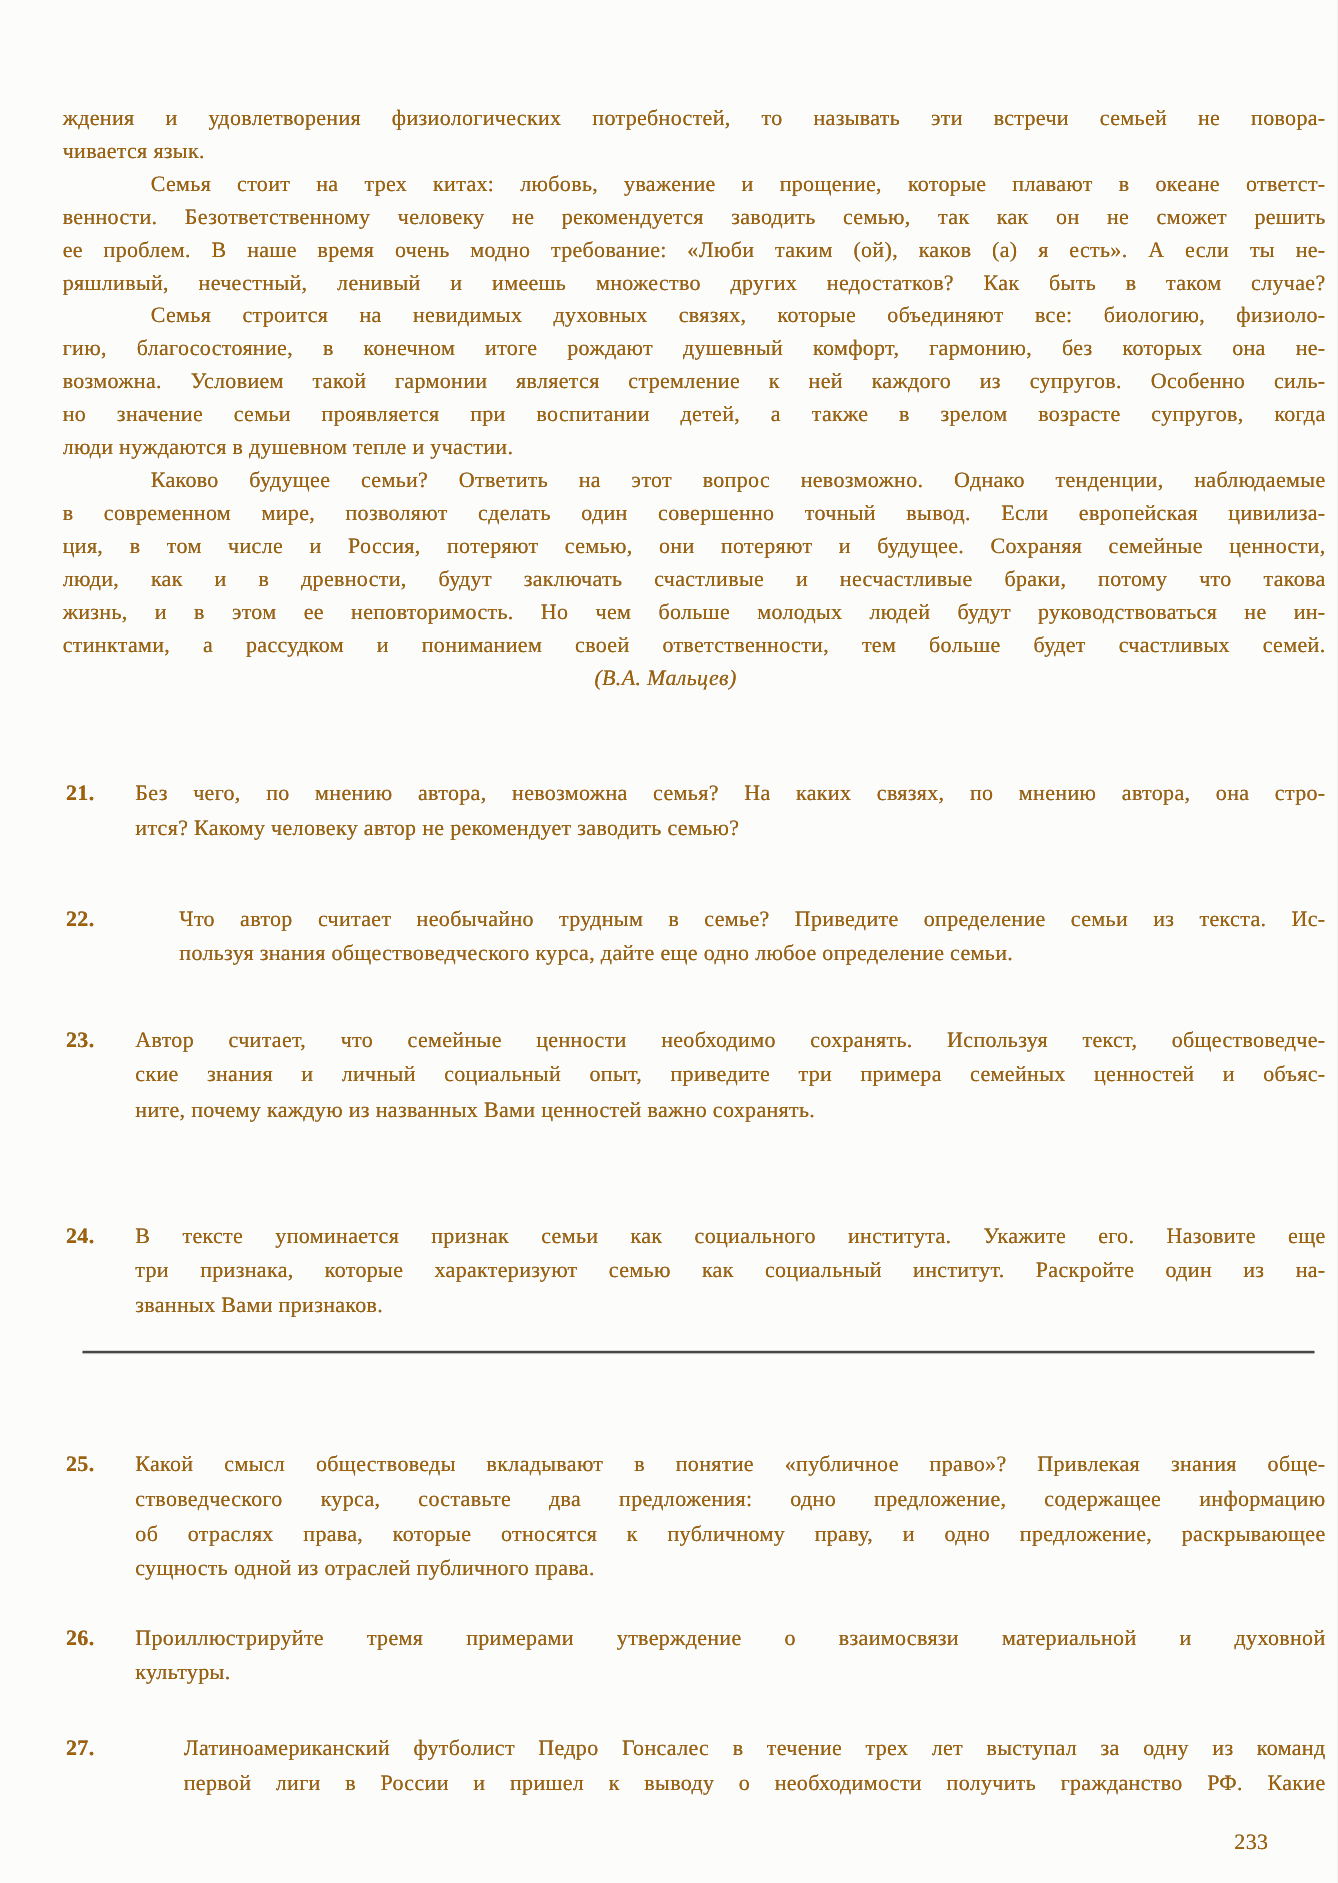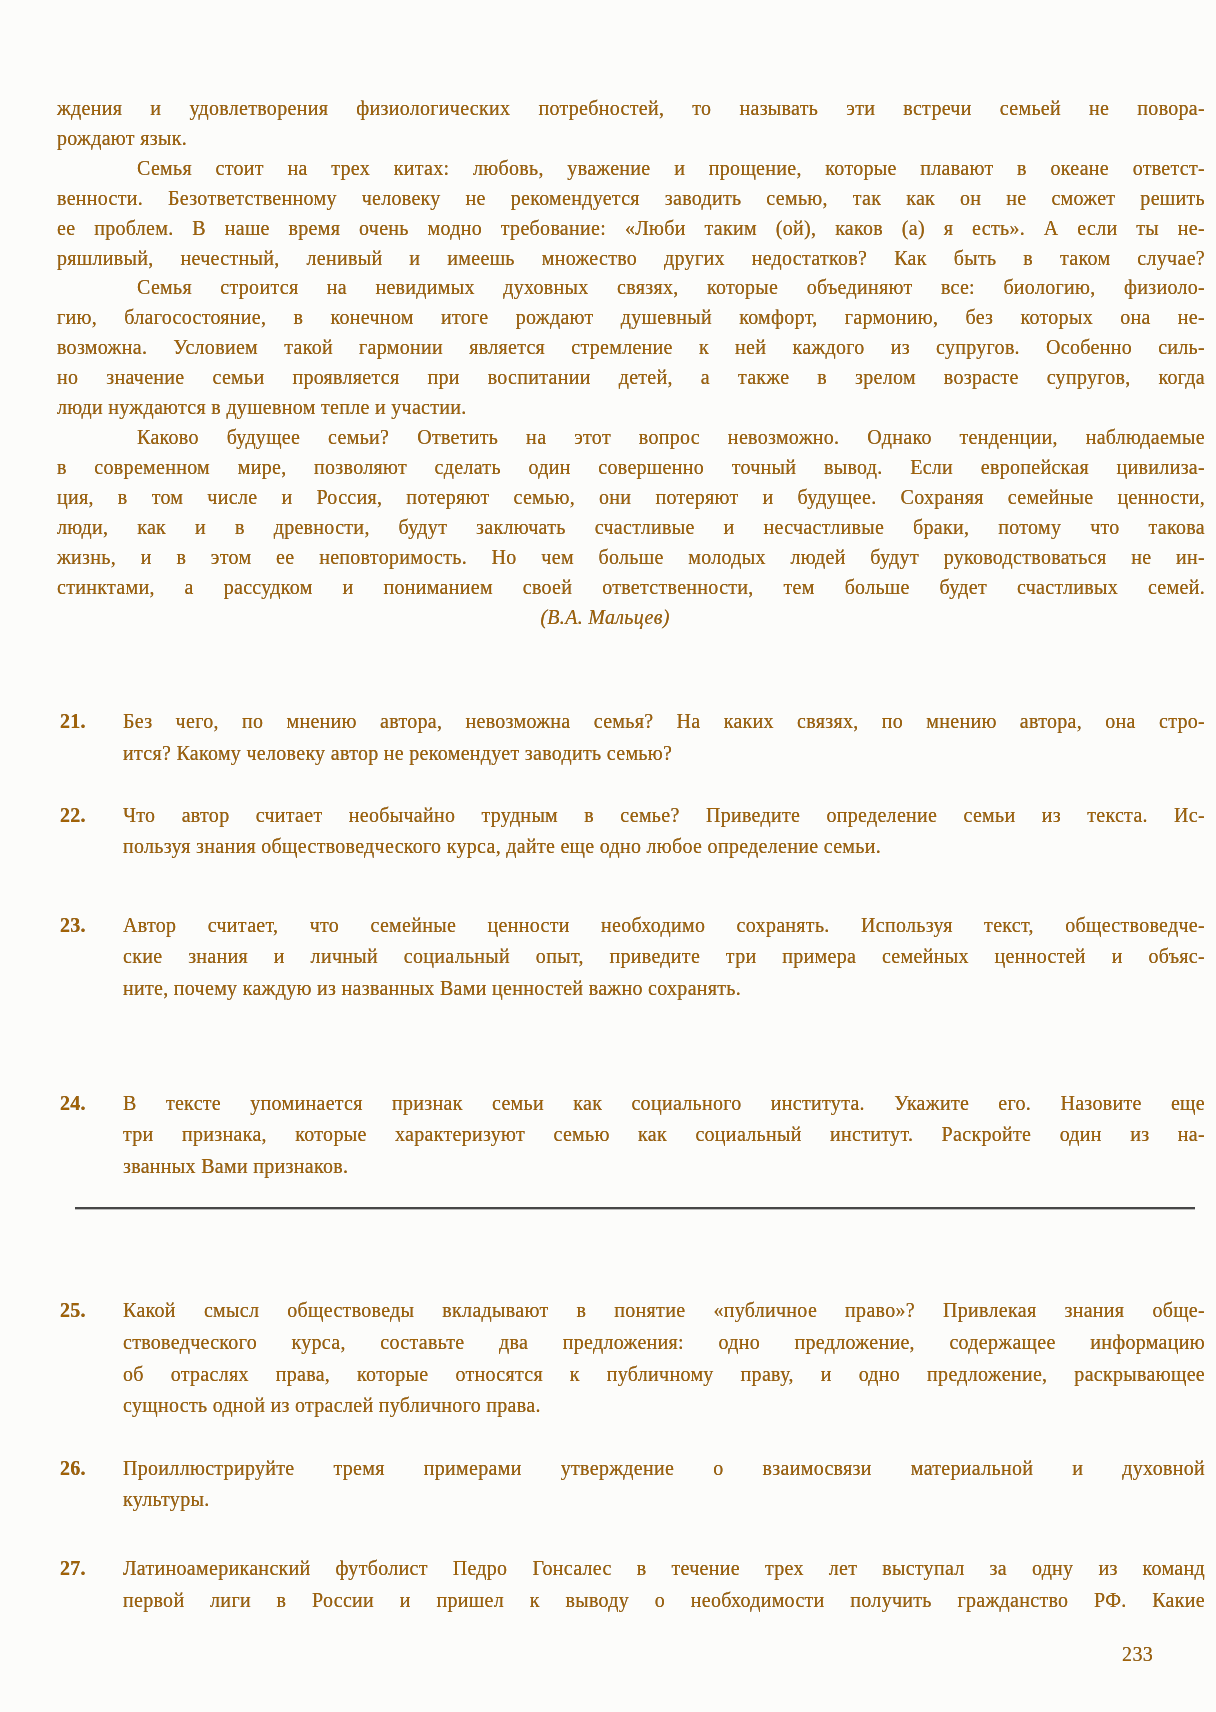--- a/index.html
+++ b/index.html
@@ -39,51 +39,51 @@
     flex:0 0 66px;
     font-weight:700;
     line-height:31.6px;
     padding-left:3px;
     box-sizing:border-box;
   }
   .qbody { flex:1 1 auto; min-width:0; }
   .qbody .tline { line-height:31.6px; }
 
   .qa { margin-top:74px; }
-  .qa .question:nth-child(2) { margin-top:30px; }
+  .qa .question:nth-child(2) { margin-top:51px;gap:40px; }
   .qa .question:nth-child(3) { margin-top:47px; }
   .qa .question:nth-child(4) { margin-top:83px; }
 
   .divider {
     height:2px;
     background:#474747;
     box-shadow:0 1px 0 rgba(70,70,70,0.35);
     margin:25px 10px 0 18px;
   }
 
   .qb { margin-top:86px; }
   .qb .question:nth-child(2) { margin-top:31px; }
-  .qb .question:nth-child(3) { margin-top:37px; }
+  .qb .question:nth-child(3) { margin-top:37px;gap:44px; }
 
   .page-number {
     margin-top:23px;
     text-align:right;
     padding-right:52px;
     line-height:30px;
   }
 </style>
 </head>
 <body>
 
 <div class="page">
 
   <section class="reading">
       <div class="para">
         <div class="tline">ждения и удовлетворения физиологических потребностей, то называть эти встречи семьей не повора-</div>
-        <div class="tline endline">рождают язык.</div>
+        <div class="tline endline">чивается язык.</div>
       </div>
       <div class="para">
         <div class="tline indent">Семья стоит на трех китах: любовь, уважение и прощение, которые плавают в океане ответст-</div>
         <div class="tline">венности. Безответственному человеку не рекомендуется заводить семью, так как он не сможет решить</div>
         <div class="tline">ее проблем. В наше время очень модно требование: «Люби таким (ой), каков (а) я есть». А если ты не-</div>
         <div class="tline">ряшливый, нечестный, ленивый и имеешь множество других недостатков? Как быть в таком случае?</div>
       </div>
       <div class="para">
         <div class="tline indent">Семья строится на невидимых духовных связях, которые объединяют все: биологию, физиоло-</div>
         <div class="tline">гию, благосостояние, в конечном итоге рождают душевный комфорт, гармонию, без которых она не-</div>

